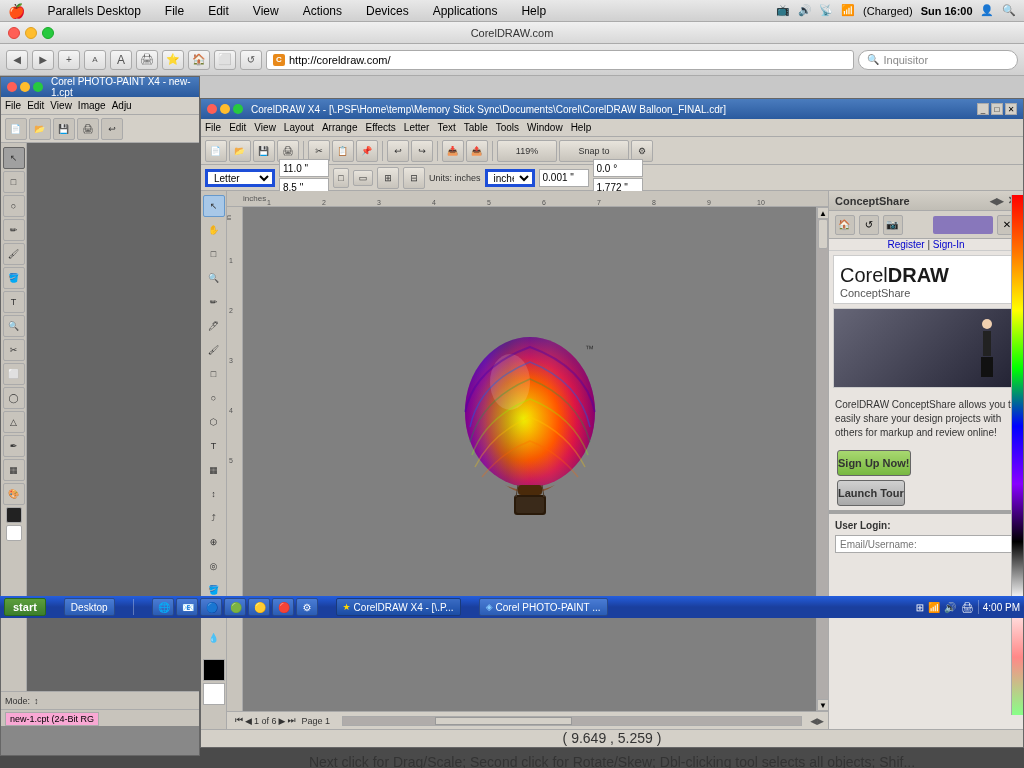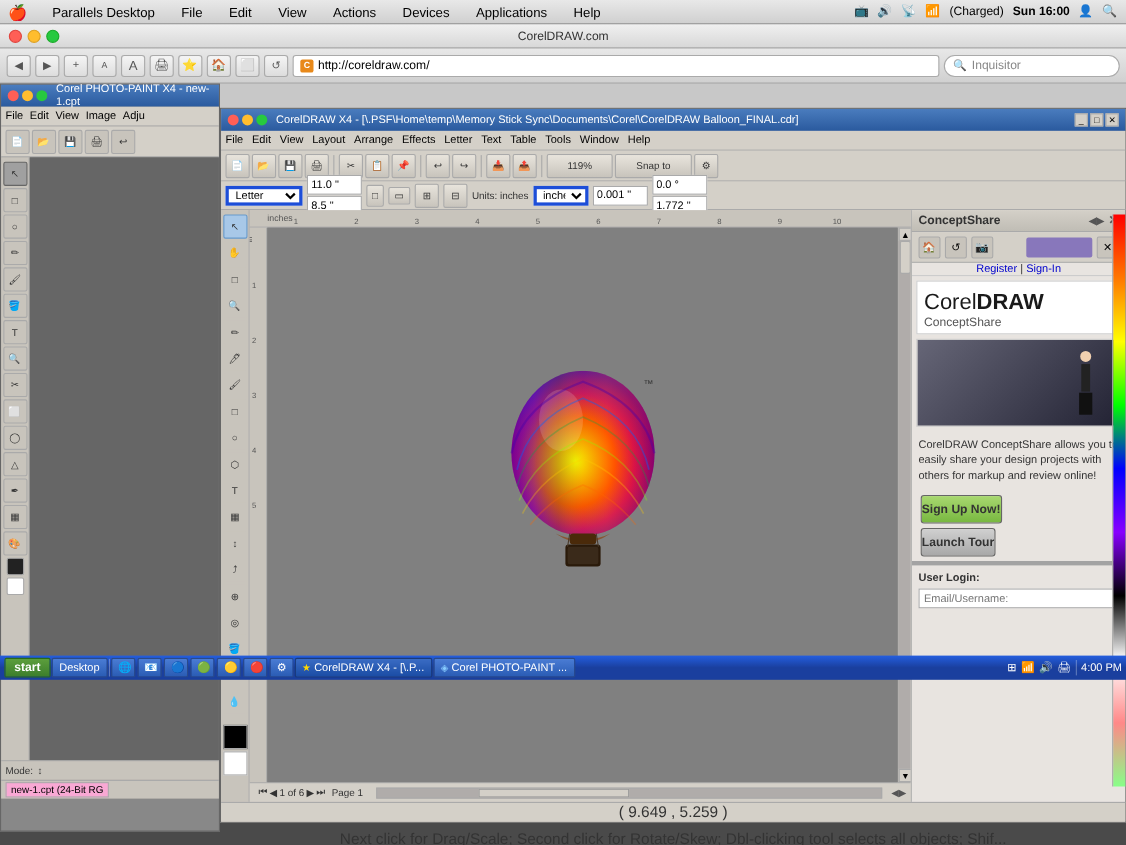--- a/index.html
+++ b/index.html
@@ -229,21 +229,21 @@
     .cs-login-label { font-size: 10px; font-weight: 600; color: #333; margin-bottom: 4px; }
     .cs-login-input {
       width: 100%; height: 18px; border: 1px solid #aaa; font-size: 10px; padding: 0 4px;
       background: white; margin-bottom: 3px;
     }
 
     
     .taskbar {
       position: absolute; bottom: 0; left: 0; width: 100%; height: 22px;
       background: linear-gradient(180deg, #245ede 0%, #1a3f9e 50%, #1a3f9e 100%);
-      display: flex; align-items: center; gap: 1px; padding: 0 4px;
+      display: flex; align-items: center; gap: 18px; padding: 0 4px;
     }
     .taskbar-start {
       height: 18px; background: linear-gradient(180deg, #5c9e3c 0%, #3c7e2c 100%);
       border: 1px solid #2a6a1a; border-radius: 2px; padding: 0 8px;
       font-size: 11px; color: white; font-weight: 700; cursor: pointer; display: flex; align-items: center;
     }
     .taskbar-btn {
       height: 18px; background: linear-gradient(180deg, #4a7cd4 0%, #2a5cb4 100%);
       border: 1px solid #2a4a8a; border-radius: 2px; padding: 0 6px;
       font-size: 10px; color: white; cursor: pointer; display: flex; align-items: center; gap: 3px;

